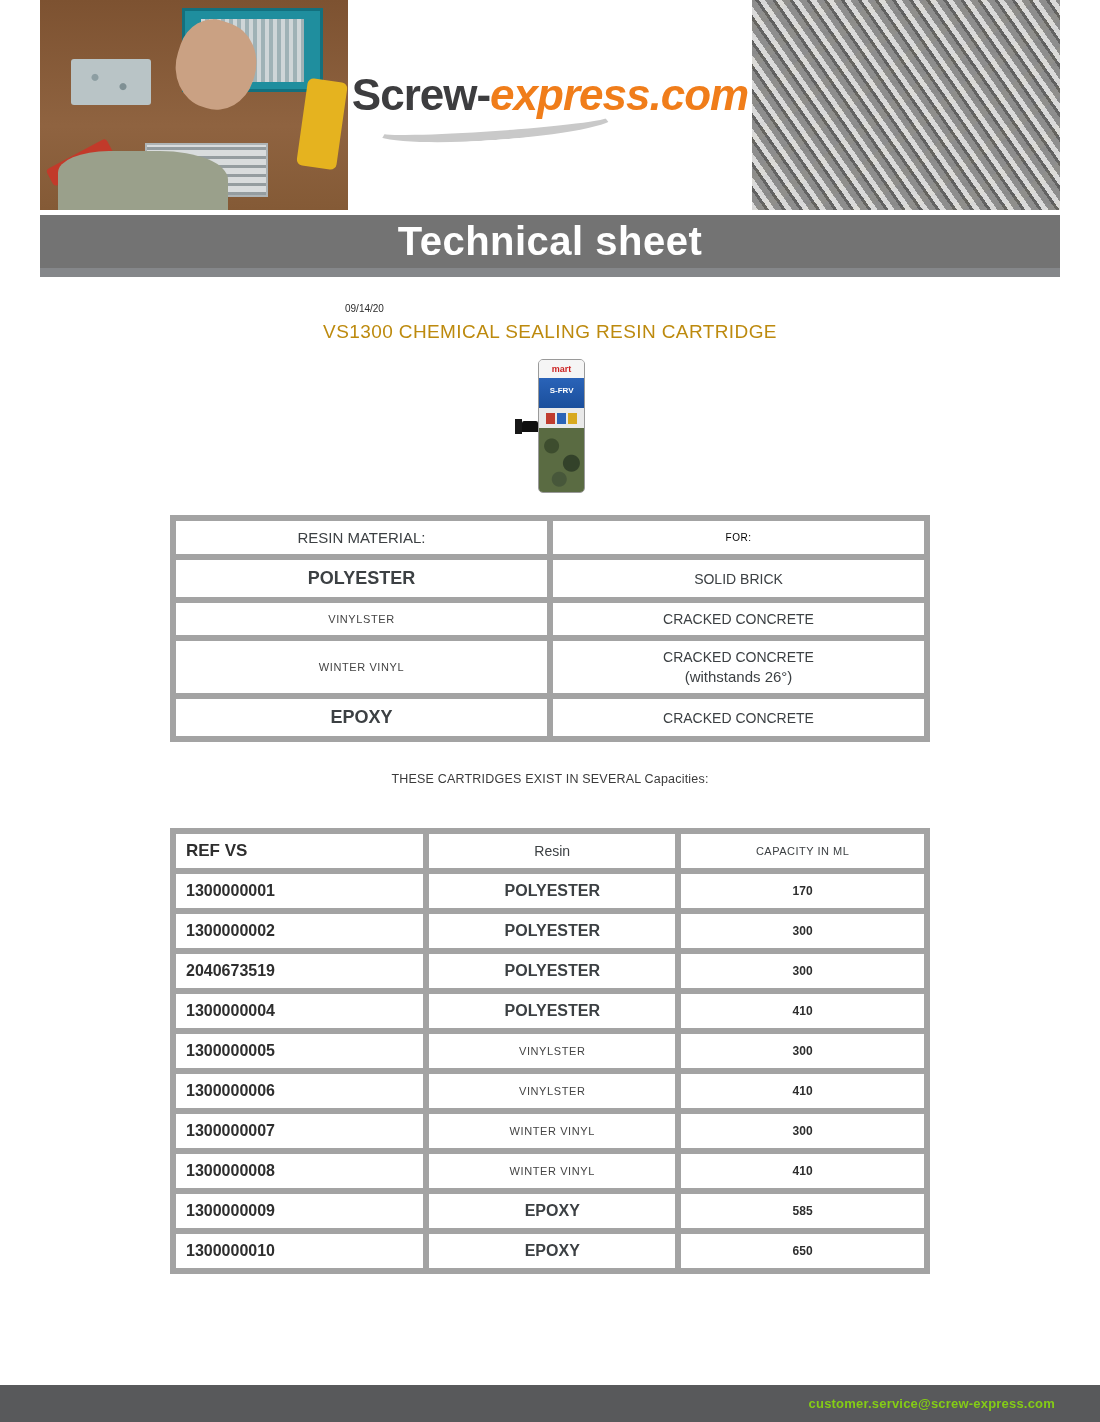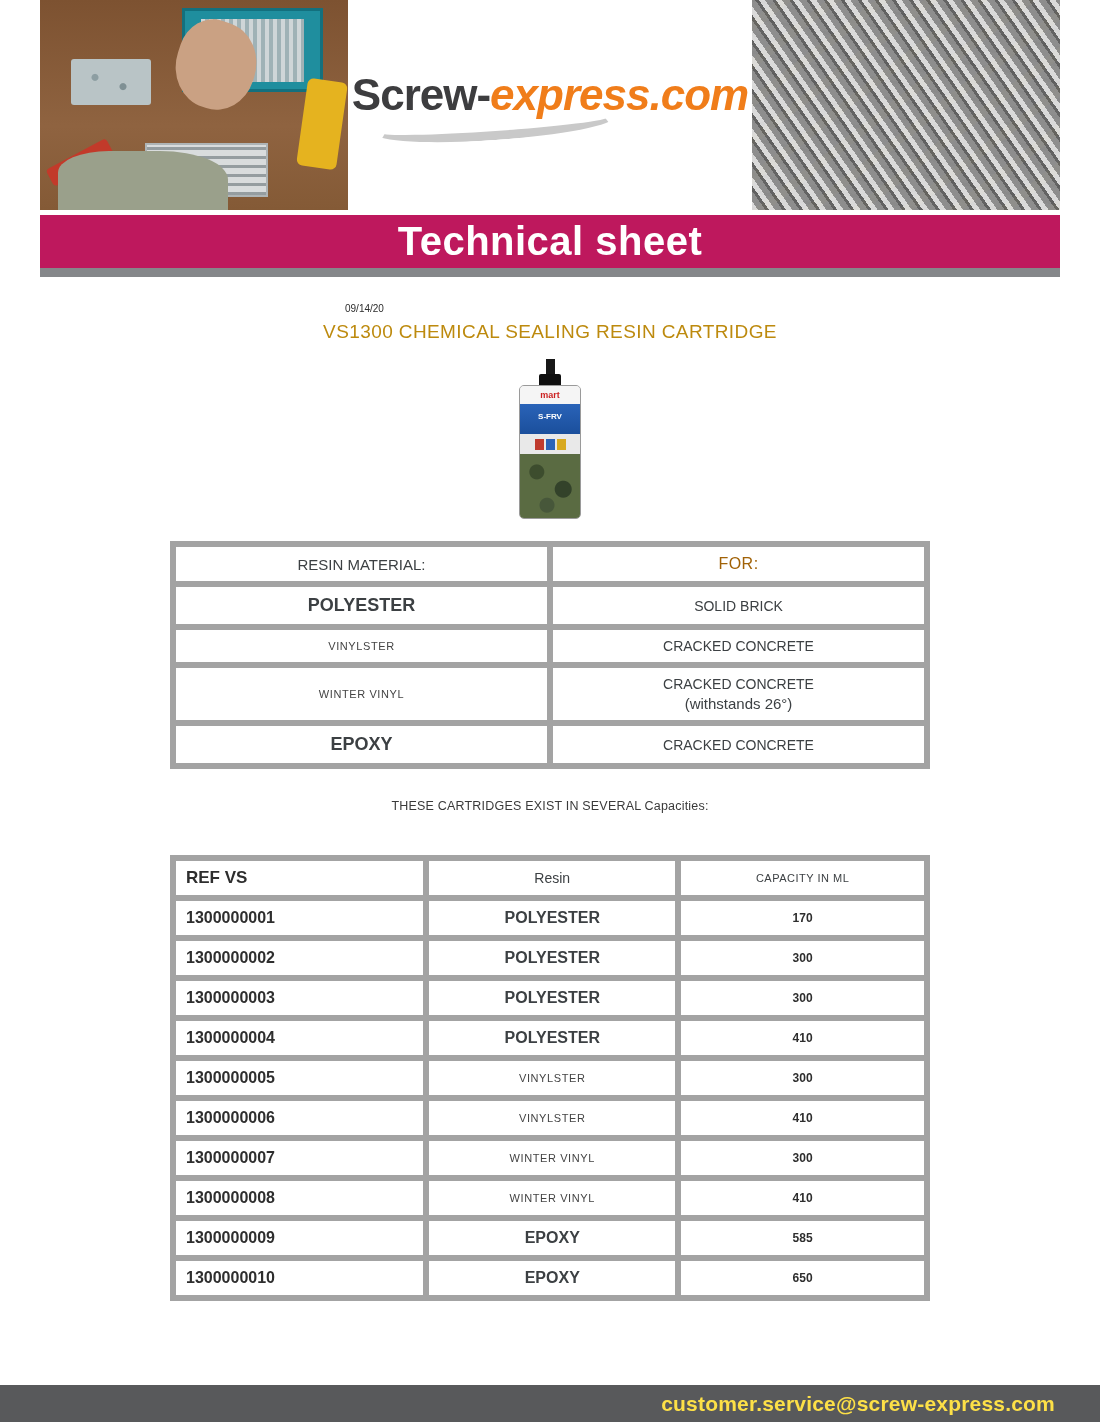--- a/index.html
+++ b/index.html
@@ -36,51 +36,51 @@
       repeating-linear-gradient(-38deg, rgba(205,186,110,.45) 0 9px, transparent 9px 30px),
       repeating-linear-gradient(12deg, rgba(60,60,60,.35) 0 3px, transparent 3px 17px);
   }
   .logo-area { flex:1; display:flex; flex-direction:column; align-items:center; justify-content:center; background:#fff; }
   .logo-line { font-size:44px; font-weight:bold; letter-spacing:-1px; white-space:nowrap; }
   .logo-part1 { color:#3d3d3f; }
   .logo-part2 { color:#f07d1a; font-style:italic; }
   .logo-swoosh { width:240px; height:30px; border:6px solid transparent; border-bottom:9px solid #c9c9c9; border-radius:50%; transform:rotate(-4deg); margin-top:-10px; margin-right:110px; }
 
   
-  .banner { margin:5px 40px 0 40px; height:53px; background:#be185d; display:flex; align-items:center; justify-content:center; }
+  .banner { margin:5px 40px 0 40px; height:53px; background:#737373; display:flex; align-items:center; justify-content:center; }
   .banner-title { color:#ffffff; font-size:40px; font-weight:bold; letter-spacing:0.5px; }
   .banner-strip { margin:0 40px; height:9px; background:#85878a; }
 
   
   .content { width:760px; margin:0 auto; }
   .doc-date { margin-top:26px; padding-left:175px; font-size:10px; color:#2c2c2c; }
   .doc-title { margin-top:7px; text-align:center; font-size:19px; color:#bd8a0e; font-weight:500; letter-spacing:0.4px; }
 
   
-  .product { margin:16px auto 0 auto; width:70px; display:flex; flex-direction:column; align-items:center; }
+  .product { margin:16px auto 0 auto; width:70px; display:flex; flex-direction:row; align-items:center; }
   .nozzle-tip { width:9px; height:15px; background:#181818; }
   .nozzle-base { width:22px; height:11px; background:#101010; border-radius:2px 2px 0 0; }
   .cart-body { width:62px; height:134px; border:1px solid #9a9a9a; border-radius:5px; overflow:hidden; display:flex; flex-direction:column; background:#dcdcdc; }
   .band-top { height:18px; background:#f5f5f5; color:#cc2222; font-size:9px; font-weight:bold; text-align:center; line-height:18px; }
   .band-blue { height:30px; background:linear-gradient(#2a63b8,#1b4f9c); color:#fff; font-size:8px; font-weight:bold; text-align:center; padding-top:8px; }
   .band-mid { height:20px; background:#e9e9e9; display:flex; justify-content:center; align-items:center; gap:2px; }
   .band-mid span { width:9px; height:11px; display:inline-block; }
   .chip-red { background:#c03b2e; } .chip-blue { background:#2a63b8; } .chip-yel { background:#d8a91f; }
   .band-camo { flex:1; background-color:#5a6b42;
     background-image: radial-gradient(circle at 28% 28%, #3d4d2e 0 7px, transparent 8px),
                       radial-gradient(circle at 72% 55%, #33422a 0 8px, transparent 9px),
                       radial-gradient(circle at 45% 80%, #47573a 0 7px, transparent 8px); }
 
   
   table { width:760px; margin:0 auto; border-collapse:collapse; }
   td, th { border:6px solid #a3a3a3; }
   .resin-table { margin-top:22px; }
   .resin-table td, .resin-table th { width:50%; text-align:center; vertical-align:middle; padding:8px 6px; }
   .rt-head-mat { font-size:15px; font-weight:500; color:#3c4043; height:38px; }
-  .rt-head-for { font-size:16px; font-weight:400; color:#a16207; letter-spacing:0.5px; }
+  .rt-head-for { font-size:10px; font-weight:400; color:#000000; letter-spacing:0.5px; }
   .mat-big { font-size:18px; font-weight:bold; color:#3c4043; height:40px; }
   .mat-small { font-size:11px; font-weight:500; letter-spacing:0.6px; color:#444; height:36px; }
   .for-cell { font-size:14px; color:#3c4043; }
   .for-line2 { font-size:15px; margin-top:3px; }
 
   .note { margin-top:30px; text-align:center; font-size:12.5px; color:#3a3a3a; letter-spacing:0.2px; }
 
   .cap-table { margin-top:42px; }
   .cap-table td, .cap-table th { height:40px; vertical-align:middle;margin-left:48px; }
   .cap-col-ref { width:33.6%; text-align:left; padding-left:10px; }
@@ -89,21 +89,21 @@
   .cap-head-ref { font-size:17px; font-weight:bold; color:#2e2e2e; }
   .cap-head-resin { font-size:14px; font-weight:400; color:#3c4043; }
   .cap-head-cap { font-size:11px; font-weight:500; letter-spacing:0.5px; color:#3c4043; }
   .ref-cell { font-size:16px; font-weight:bold; color:#2e2e2e; }
   .resin-big { font-size:16px; font-weight:bold; color:#3c4043; }
   .resin-small { font-size:11px; font-weight:500; letter-spacing:0.6px; color:#444; }
   .capacity-cell { font-size:12px; font-weight:bold; color:#2e2e2e; }
 
   
   .footer { margin-top:auto; height:37px; background:#58595b; display:flex; align-items:center; justify-content:flex-end; padding-right:45px; }
-  .footer-email { color:#fde047; font-size:21px; font-weight:bold; letter-spacing:0.2px; }
+  .footer-email { color:#84cc16; font-size:13px; font-weight:bold; letter-spacing:0.2px; }
 </style>
 </head>
 <body>
 
 <div class="page">
 
   <div class="header-row">
     <div class="photo photo-left">
       <div class="pl-box1"></div>
       <div class="pl-box2"></div>
@@ -198,21 +198,21 @@
             <td class="cap-col-ref ref-cell">1300000001</td>
             <td class="cap-col-resin resin-big">POLYESTER</td>
             <td class="cap-col-cap capacity-cell">170</td>
           </tr>
           <tr>
             <td class="cap-col-ref ref-cell">1300000002</td>
             <td class="cap-col-resin resin-big">POLYESTER</td>
             <td class="cap-col-cap capacity-cell">300</td>
           </tr>
           <tr>
-            <td class="cap-col-ref ref-cell">1300000003</td>
+            <td class="cap-col-ref ref-cell">2040673519</td>
             <td class="cap-col-resin resin-big">POLYESTER</td>
             <td class="cap-col-cap capacity-cell">300</td>
           </tr>
           <tr>
             <td class="cap-col-ref ref-cell">1300000004</td>
             <td class="cap-col-resin resin-big">POLYESTER</td>
             <td class="cap-col-cap capacity-cell">410</td>
           </tr>
           <tr>
             <td class="cap-col-ref ref-cell">1300000005</td>

